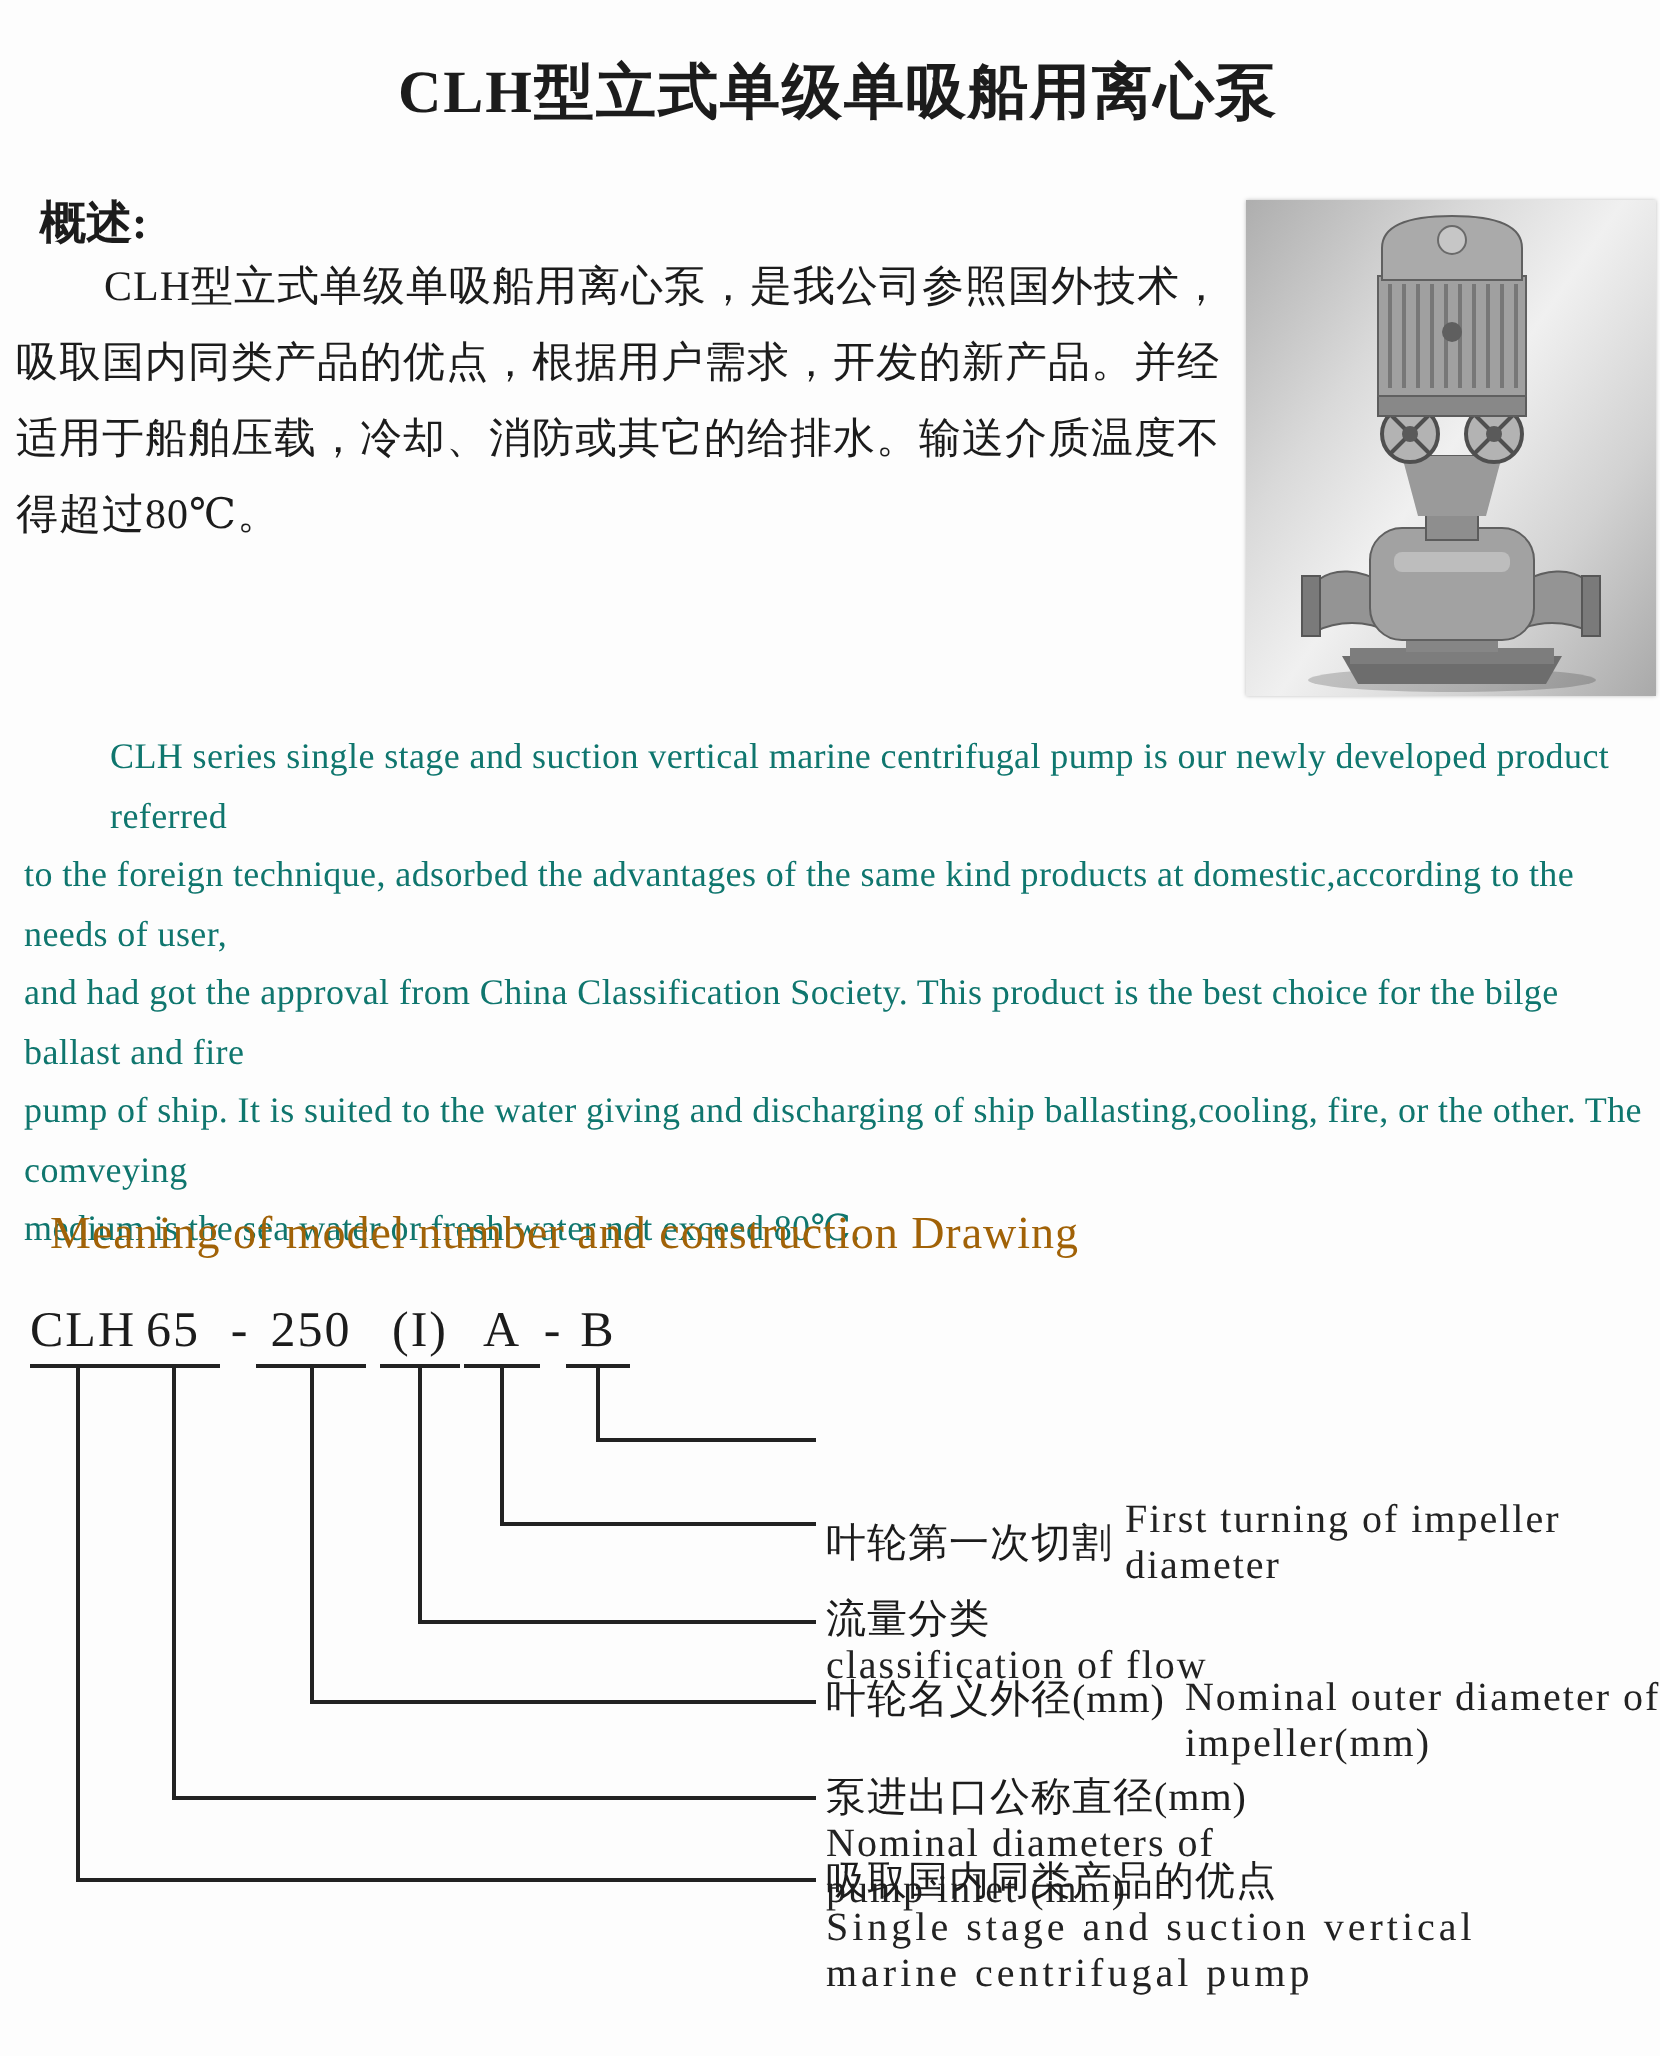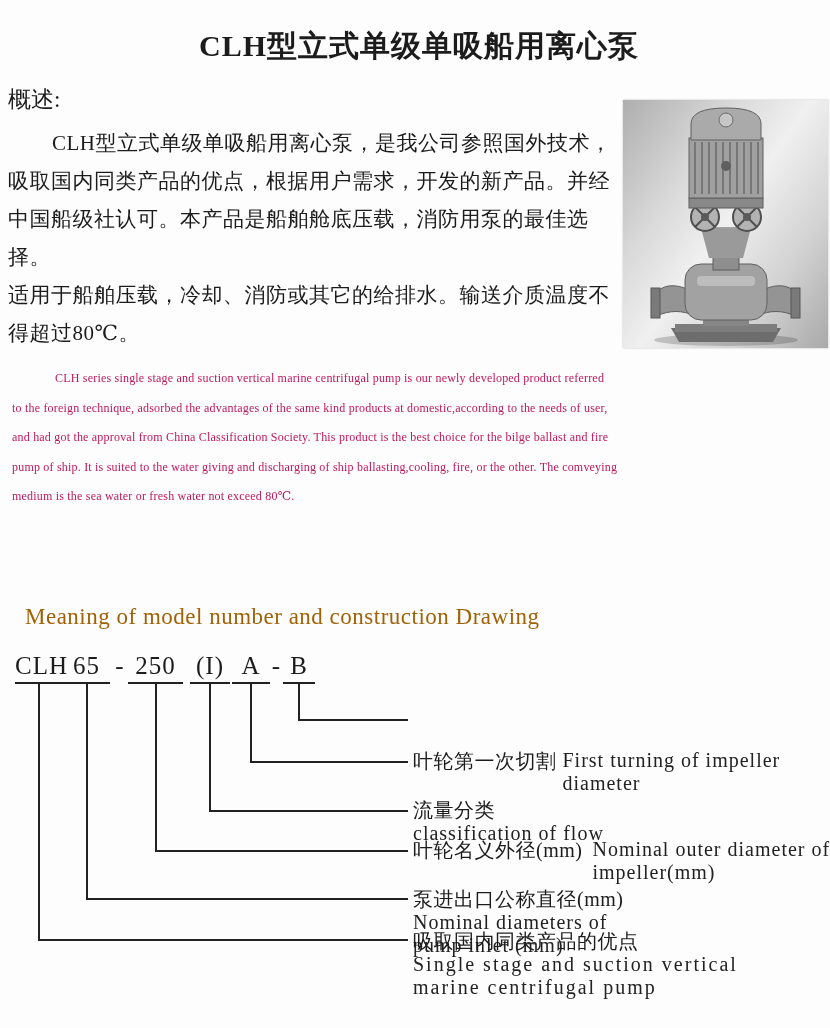--- a/index.html
+++ b/index.html
@@ -12,36 +12,36 @@
     color:#1c1c1c;
     overflow:hidden;
   }
   .title{
     position:absolute;top:22px;left:0;width:830px;
     text-align:center;font-size:30px;font-weight:bold;
     letter-spacing:1px;margin:4px;
   }
   .ov-heading{
     position:absolute;left:8px;top:84px;
-    font-size:23px;font-weight:normal;margin:0;
+    font-size:23px;font-weight:bold;margin:12px;
   }
   .zh-para{
     position:absolute;left:8px;top:124px;width:616px;
     font-size:21px;line-height:38px;letter-spacing:0.5px;
   }
   .zh-para .indent{padding-left:44px;}
   .photo{
     position:absolute;left:623px;top:100px;width:205px;height:248px;
     background:linear-gradient(125deg,#aeaeae 0%,#d9d9d9 30%,#f0f0f0 50%,#d2d2d2 75%,#a9a9a9 100%);
     box-shadow:0 0 2px rgba(0,0,0,.25);
   }
   .photo svg{display:block;}
   .en-para{
     position:absolute;left:12px;top:364px;width:818px;
-    font-size:12px;line-height:29.5px;letter-spacing:0.2px;color:#be185d;
+    font-size:18px;line-height:29.5px;letter-spacing:0.2px;color:#0f766e;
   }
   .en-para .indent{padding-left:43px;}
   .sec2-zh{
     position:absolute;left:8px;top:554px;margin:0;
     font-size:28px;font-weight:bold;letter-spacing:2px;
   }
   .sec2-en{
     position:absolute;left:25px;top:604px;margin:0;
     font-size:23px;font-weight:normal;letter-spacing:0.5px;color:#a16207;
   }
@@ -73,21 +73,20 @@
 
 <div class="page">
 
   <h1 class="title">CLH型立式单级单吸船用离心泵</h1>
 
   <h2 class="ov-heading">概述:</h2>
 
   <div class="zh-para">
     <div class="indent">CLH型立式单级单吸船用离心泵，是我公司参照国外技术，</div>
     <div>吸取国内同类产品的优点，根据用户需求，开发的新产品。并经</div>
-    <div>中国船级社认可。本产品是船舶舱底压载，消防用泵的最佳选择。</div>
     <div>适用于船舶压载，冷却、消防或其它的给排水。输送介质温度不</div>
     <div>得超过80℃。</div>
   </div>
 
   <div class="photo">
     <svg width="205" height="248" viewBox="0 0 205 248">
 
       <ellipse cx="103" cy="240" rx="72" ry="6" fill="rgba(0,0,0,0.18)"></ellipse>
 
       <polygon points="48,228 158,228 150,242 56,242" fill="#6d6d6d"></polygon>
@@ -164,21 +163,21 @@
     <span class="tok" style="left:15px;width:48px;">CLH</span>
     <span class="tok" style="left:63px;width:47px;">65</span>
     <span class="tok dash" style="left:112px;width:16px;">-</span>
     <span class="tok" style="left:128px;width:55px;">250</span>
     <span class="tok" style="left:190px;width:40px;">(I)</span>
     <span class="tok" style="left:232px;width:38px;">A</span>
     <span class="tok dash" style="left:270px;width:13px;">-</span>
     <span class="tok" style="left:283px;width:32px;">B</span>
 
 
-    <div class="lbl" style="top:99px;">
+    <div class="lbl" style="top:99px;align-items:center;">
       <span class="zh">叶轮第一次切割</span>
       <span class="gap6"></span>
       <span class="en">
         <span class="ln">First turning of impeller</span>
         <span class="ln">diameter</span>
       </span>
     </div>
 
     <div class="lbl" style="top:148px;flex-direction:column;">
       <span class="zh">流量分类</span>

